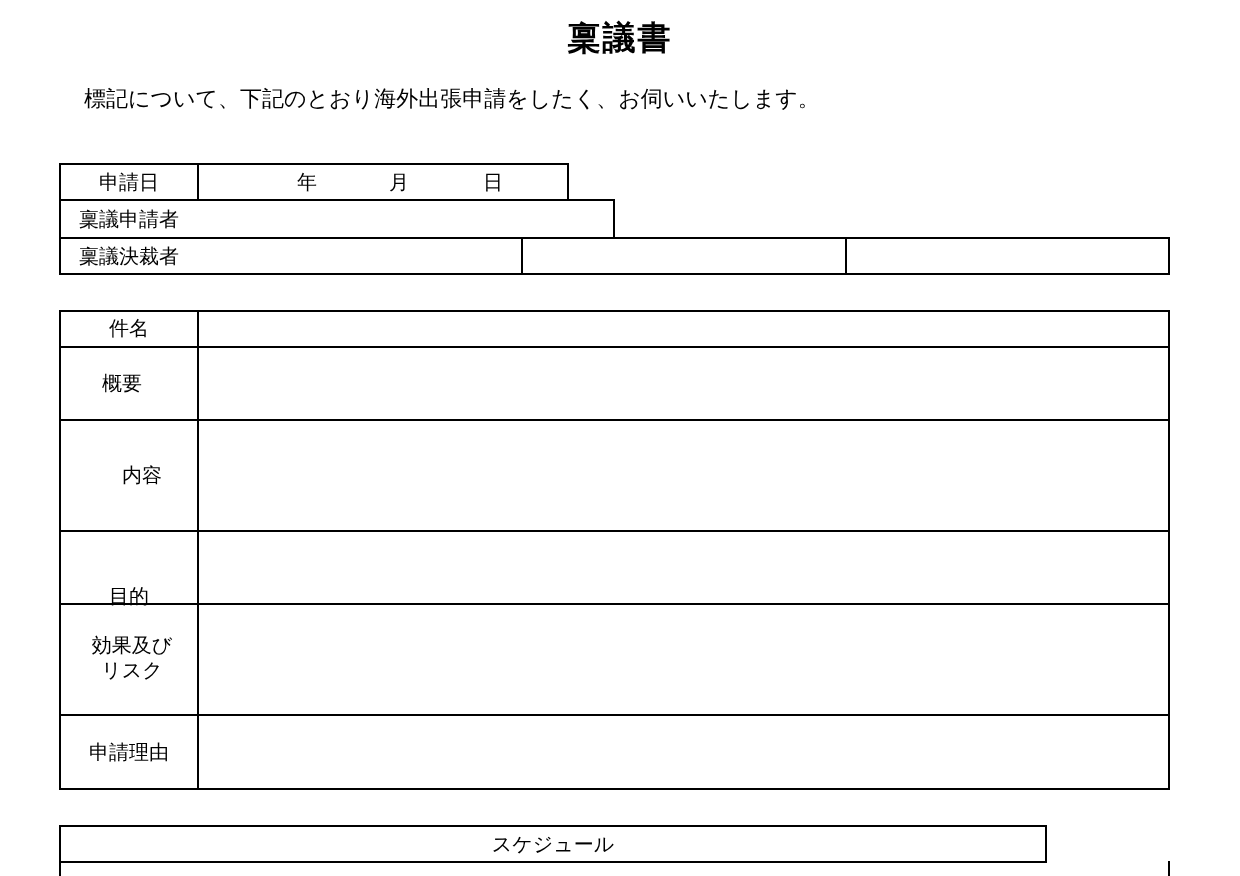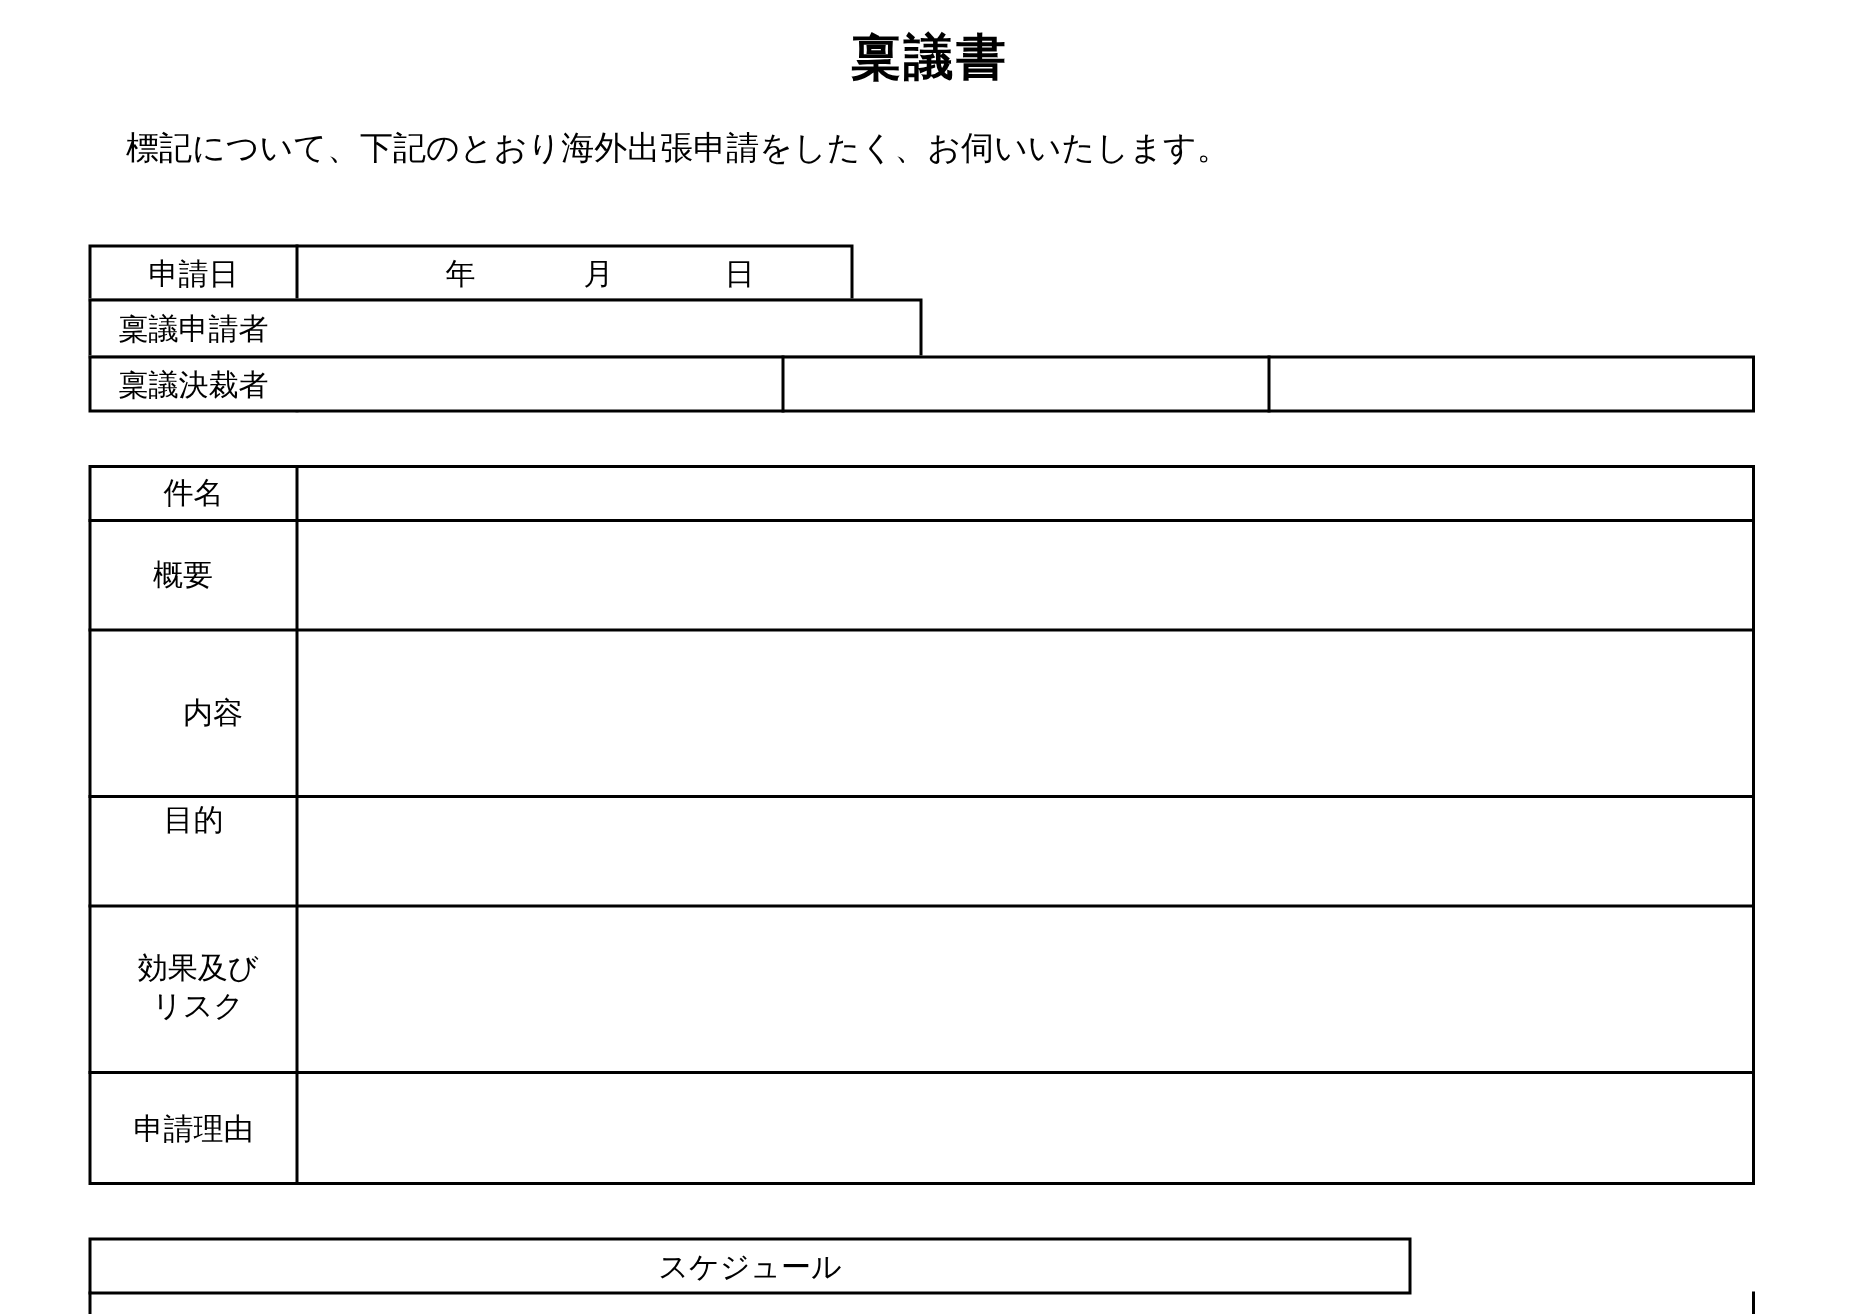--- a/index.html
+++ b/index.html
@@ -16,21 +16,21 @@
   }
   .box { position: absolute; border: 2px solid #000; box-sizing: border-box; background: #fff; }
   .lbl {
     position: absolute; box-sizing: border-box; display: flex; align-items: center;
     justify-content: center; text-align: left; font-size: 20px; line-height: 25px;
   }
   .vline { position: absolute; width: 2px; background: #000; }
   .hline { position: absolute; height: 2px; background: #000; }
   .dtxt { position: absolute; font-size: 20px; }
   .sched-head {
-    position: absolute; left: 59px; top: 825px; width: 882px; height: 38px;
+    position: absolute; left: 59px; top: 825px; width: 988px; height: 38px;
     border: 2px solid #000; box-sizing: border-box; display: flex; align-items: center;
     justify-content: center; font-size: 20px;
   }
   .sched-body {
     position: absolute; left: 59px; top: 861px; width: 1111px; height: 40px;
     border-left: 2px solid #000; border-right: 2px solid #000; box-sizing: border-box;
   }
 </style>
 </head>
 <body>
@@ -69,21 +69,21 @@
 
 <div class="lbl" style="left:59px; top:310px; width:140px; height:37px;">件名</div>
 <div style="position:absolute; left:200px; top:312px; width:967px; height:34px;"></div>
 
 <div class="lbl" style="left:59px; top:347px; width:126px; height:73px;">概要</div>
 <div style="position:absolute; left:200px; top:349px; width:967px; height:70px;"></div>
 
 <div class="lbl" style="left:59px; top:420px; width:140px; height:111px;padding-left:26px;">内容</div>
 <div style="position:absolute; left:200px; top:422px; width:967px; height:108px;"></div>
 
-<div class="lbl" style="left:59px; top:510px; width:140px; height:73px;">目的</div>
+<div class="lbl" style="left:59px; top:560px; width:140px; height:73px;">目的</div>
 <div style="position:absolute; left:200px; top:533px; width:967px; height:70px;"></div>
 
 <div class="lbl" style="left:62px; top:604px; width:140px; height:111px; flex-direction:column; padding-bottom:4px;">
   <span>効果及び</span>
   <span>リスク</span>
 </div>
 <div style="position:absolute; left:200px; top:606px; width:967px; height:108px;"></div>
 
 <div class="lbl" style="left:59px; top:715px; width:140px; height:75px;">申請理由</div>
 <div style="position:absolute; left:200px; top:717px; width:967px; height:71px;"></div>

